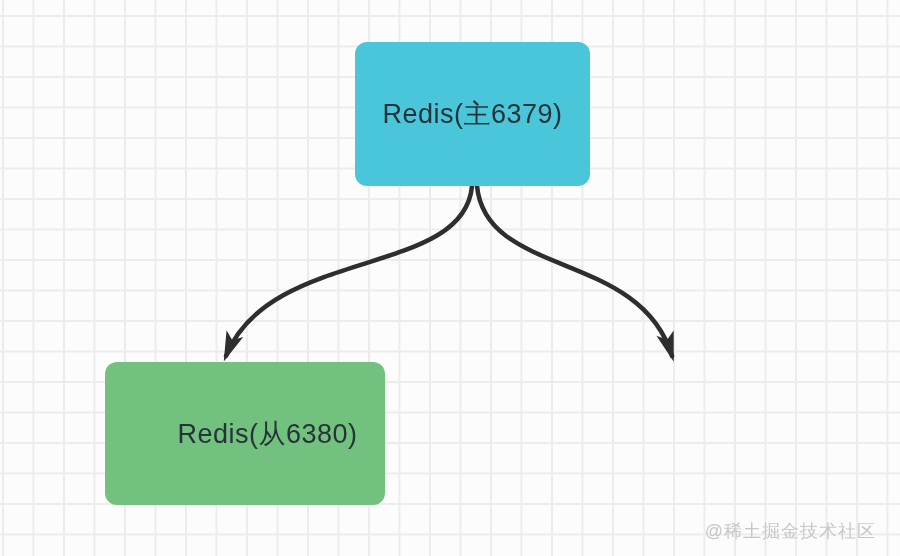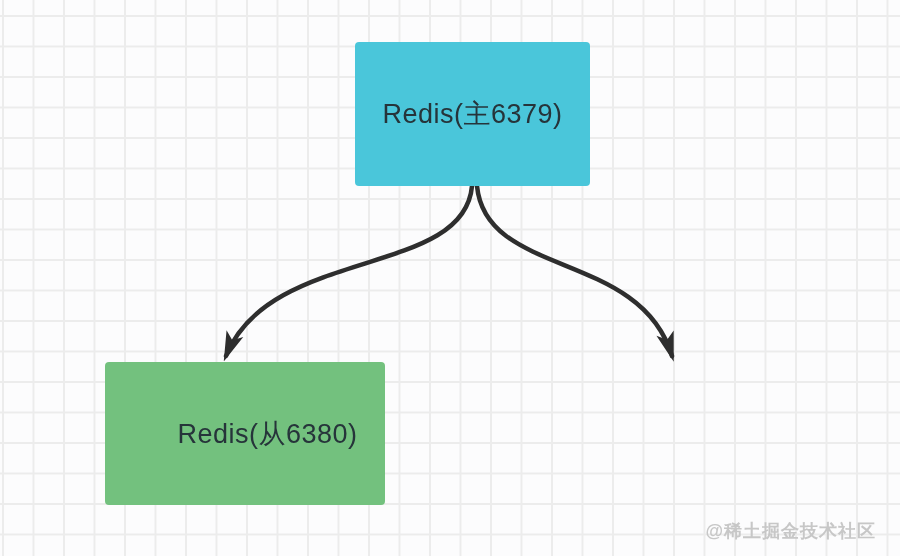--- a/index.html
+++ b/index.html
@@ -28,21 +28,21 @@
     height: 556px;
     pointer-events: none;
   }
   .edge {
     fill: none;
     stroke-width: 4.5px;
     stroke-linecap: round;
   }
   .node {
     position: absolute;
-    border-radius: 4px;
+    border-radius: 12px;
     display: flex;
     align-items: center;
     justify-content: center;
     font-size: 27px;
     letter-spacing: 0.5px;
     cursor: default;
   }
   .node-master { left: 355px; top: 42px;  width: 235px; height: 144px; }
   .node-slave1 { left: 105px; top: 362px; width: 235px; height: 143px; }
   .node-slave2 { left: 558px; top: 362px; width: 237px; height: 142px; }
@@ -71,15 +71,15 @@
 
   <div class="node node-master" style="background-color: rgb(74, 198, 218);">
     <span style="color: rgb(38, 52, 58);">Redis(主6379)</span>
   </div>
 
   <div class="node node-slave1" style="background-color: rgb(115, 193, 126); padding-left: 45px;">
     <span style="color: rgb(38, 52, 58);">Redis(从6380)</span>
   </div>
 
 
-  <div class="watermark" style="color: rgb(199, 199, 199); font-weight: bold;">@稀土掘金技术社区</div>
+  <div class="watermark" style="color: rgb(199, 199, 199);">@稀土掘金技术社区</div>
 
 </div>
 
 </body></html>

